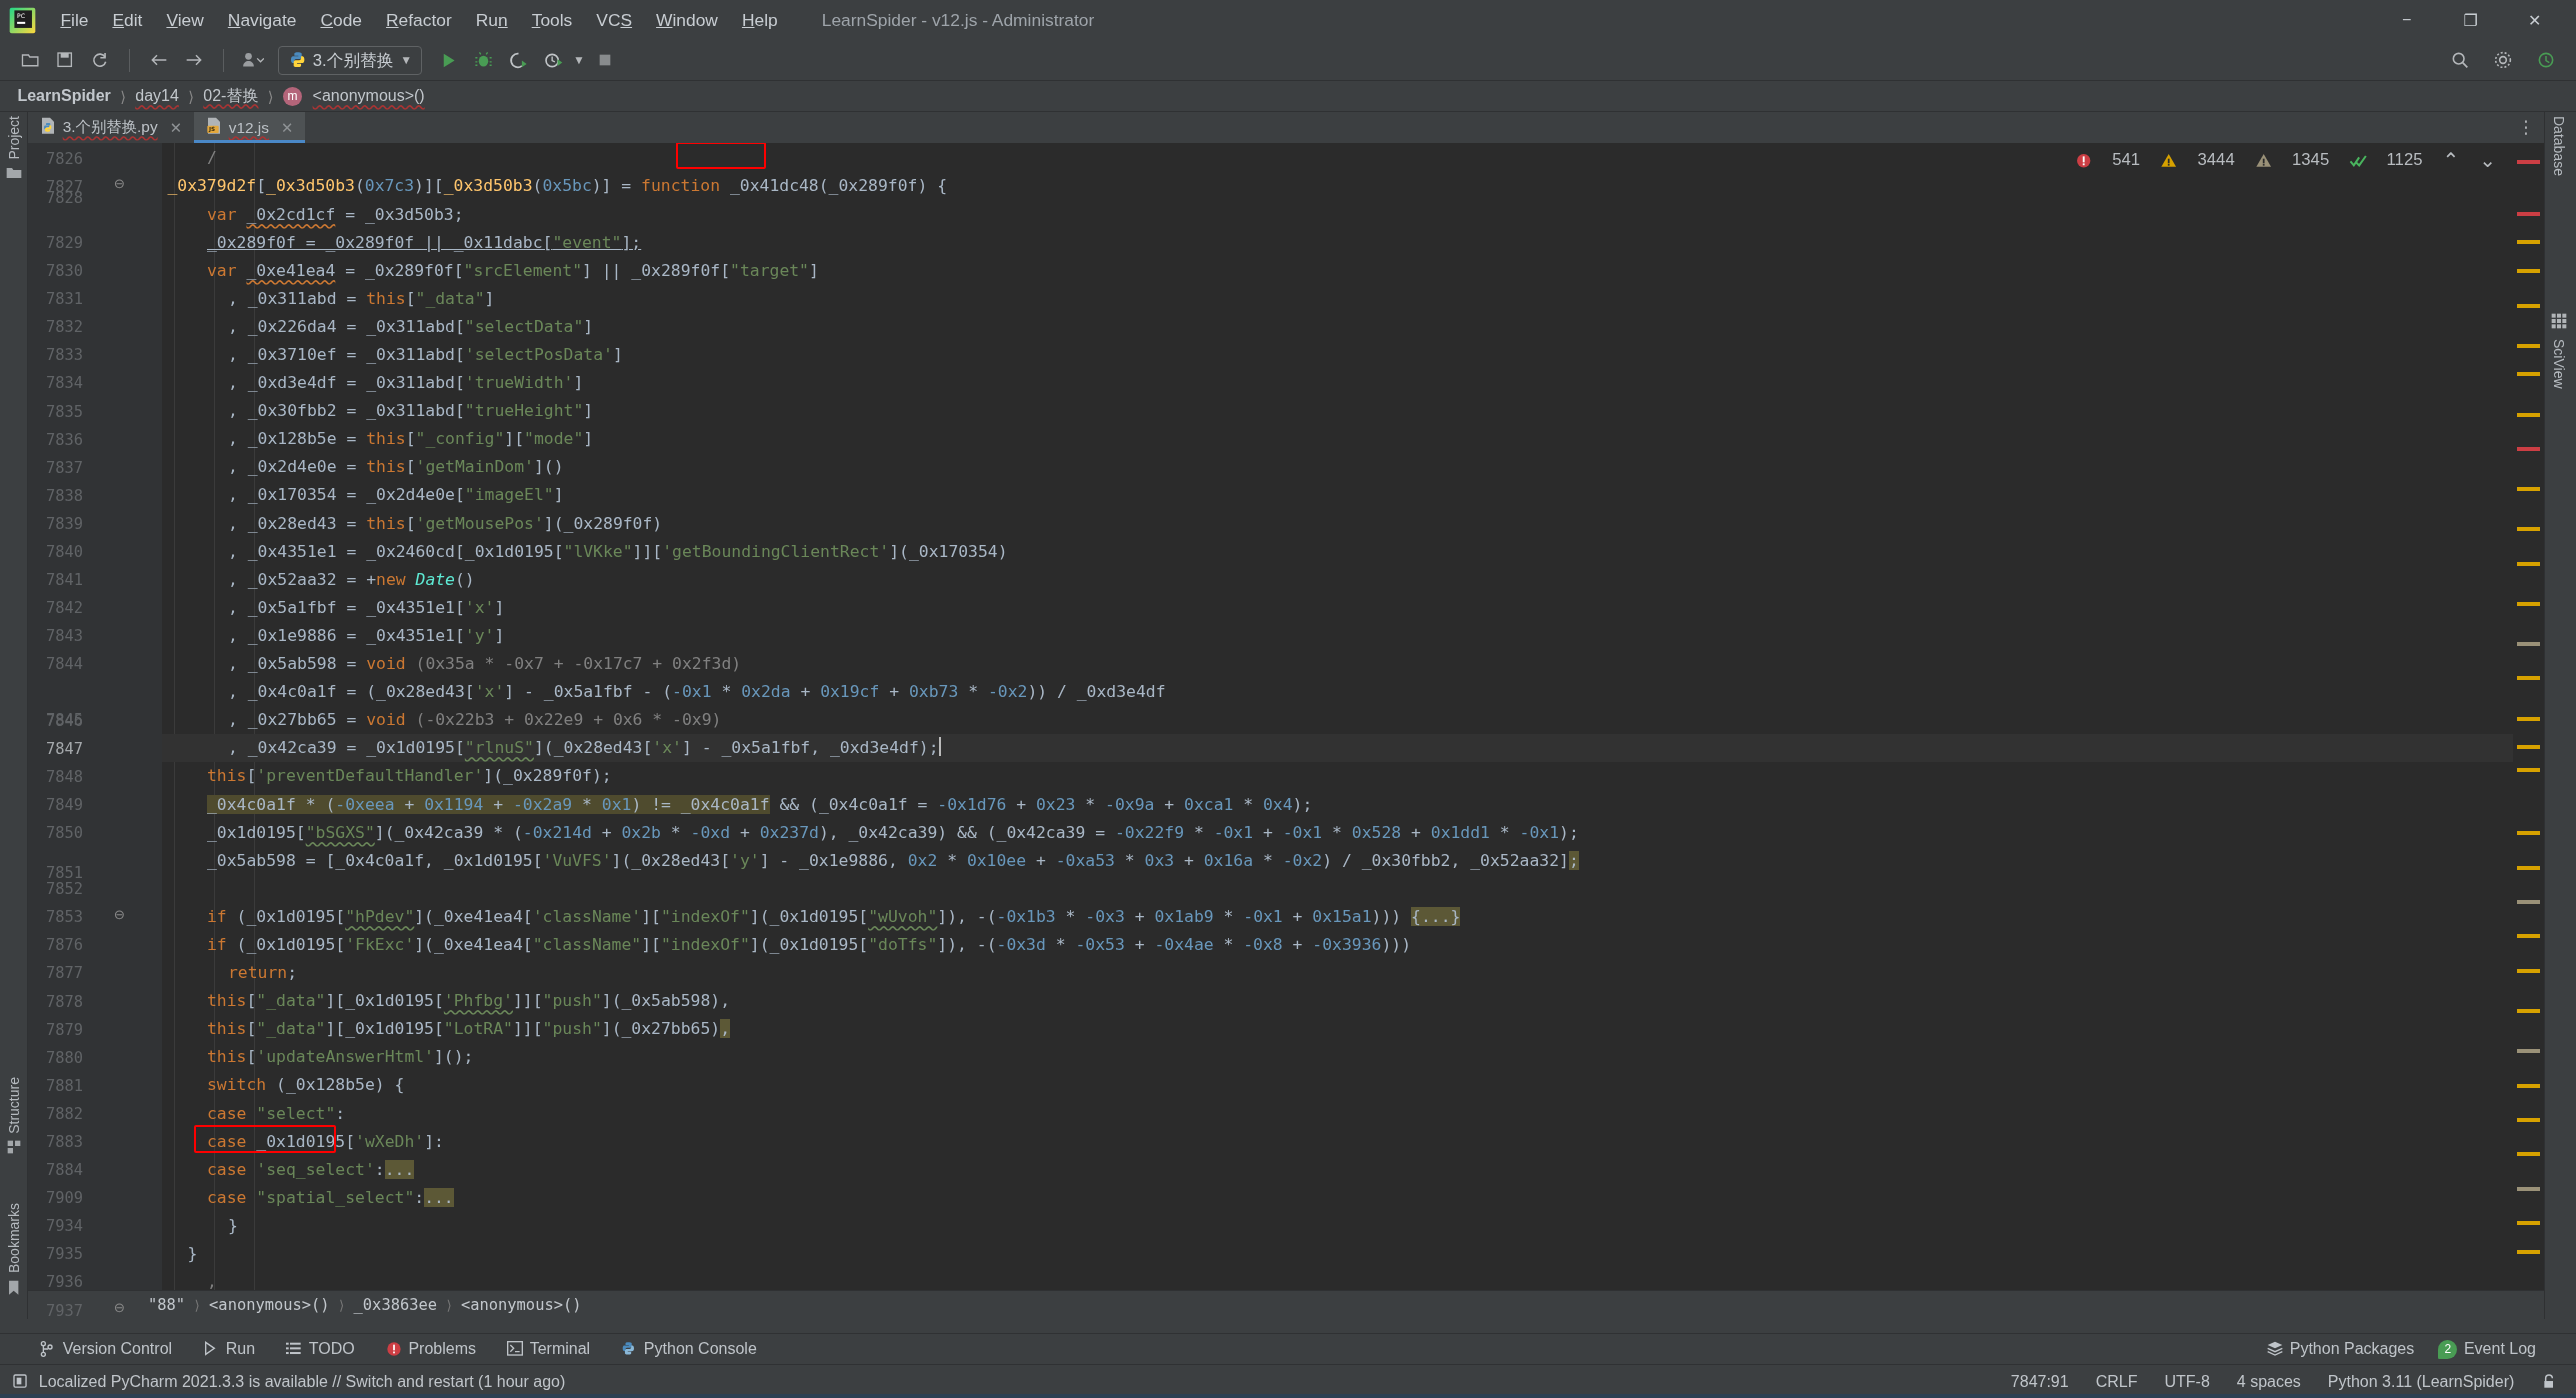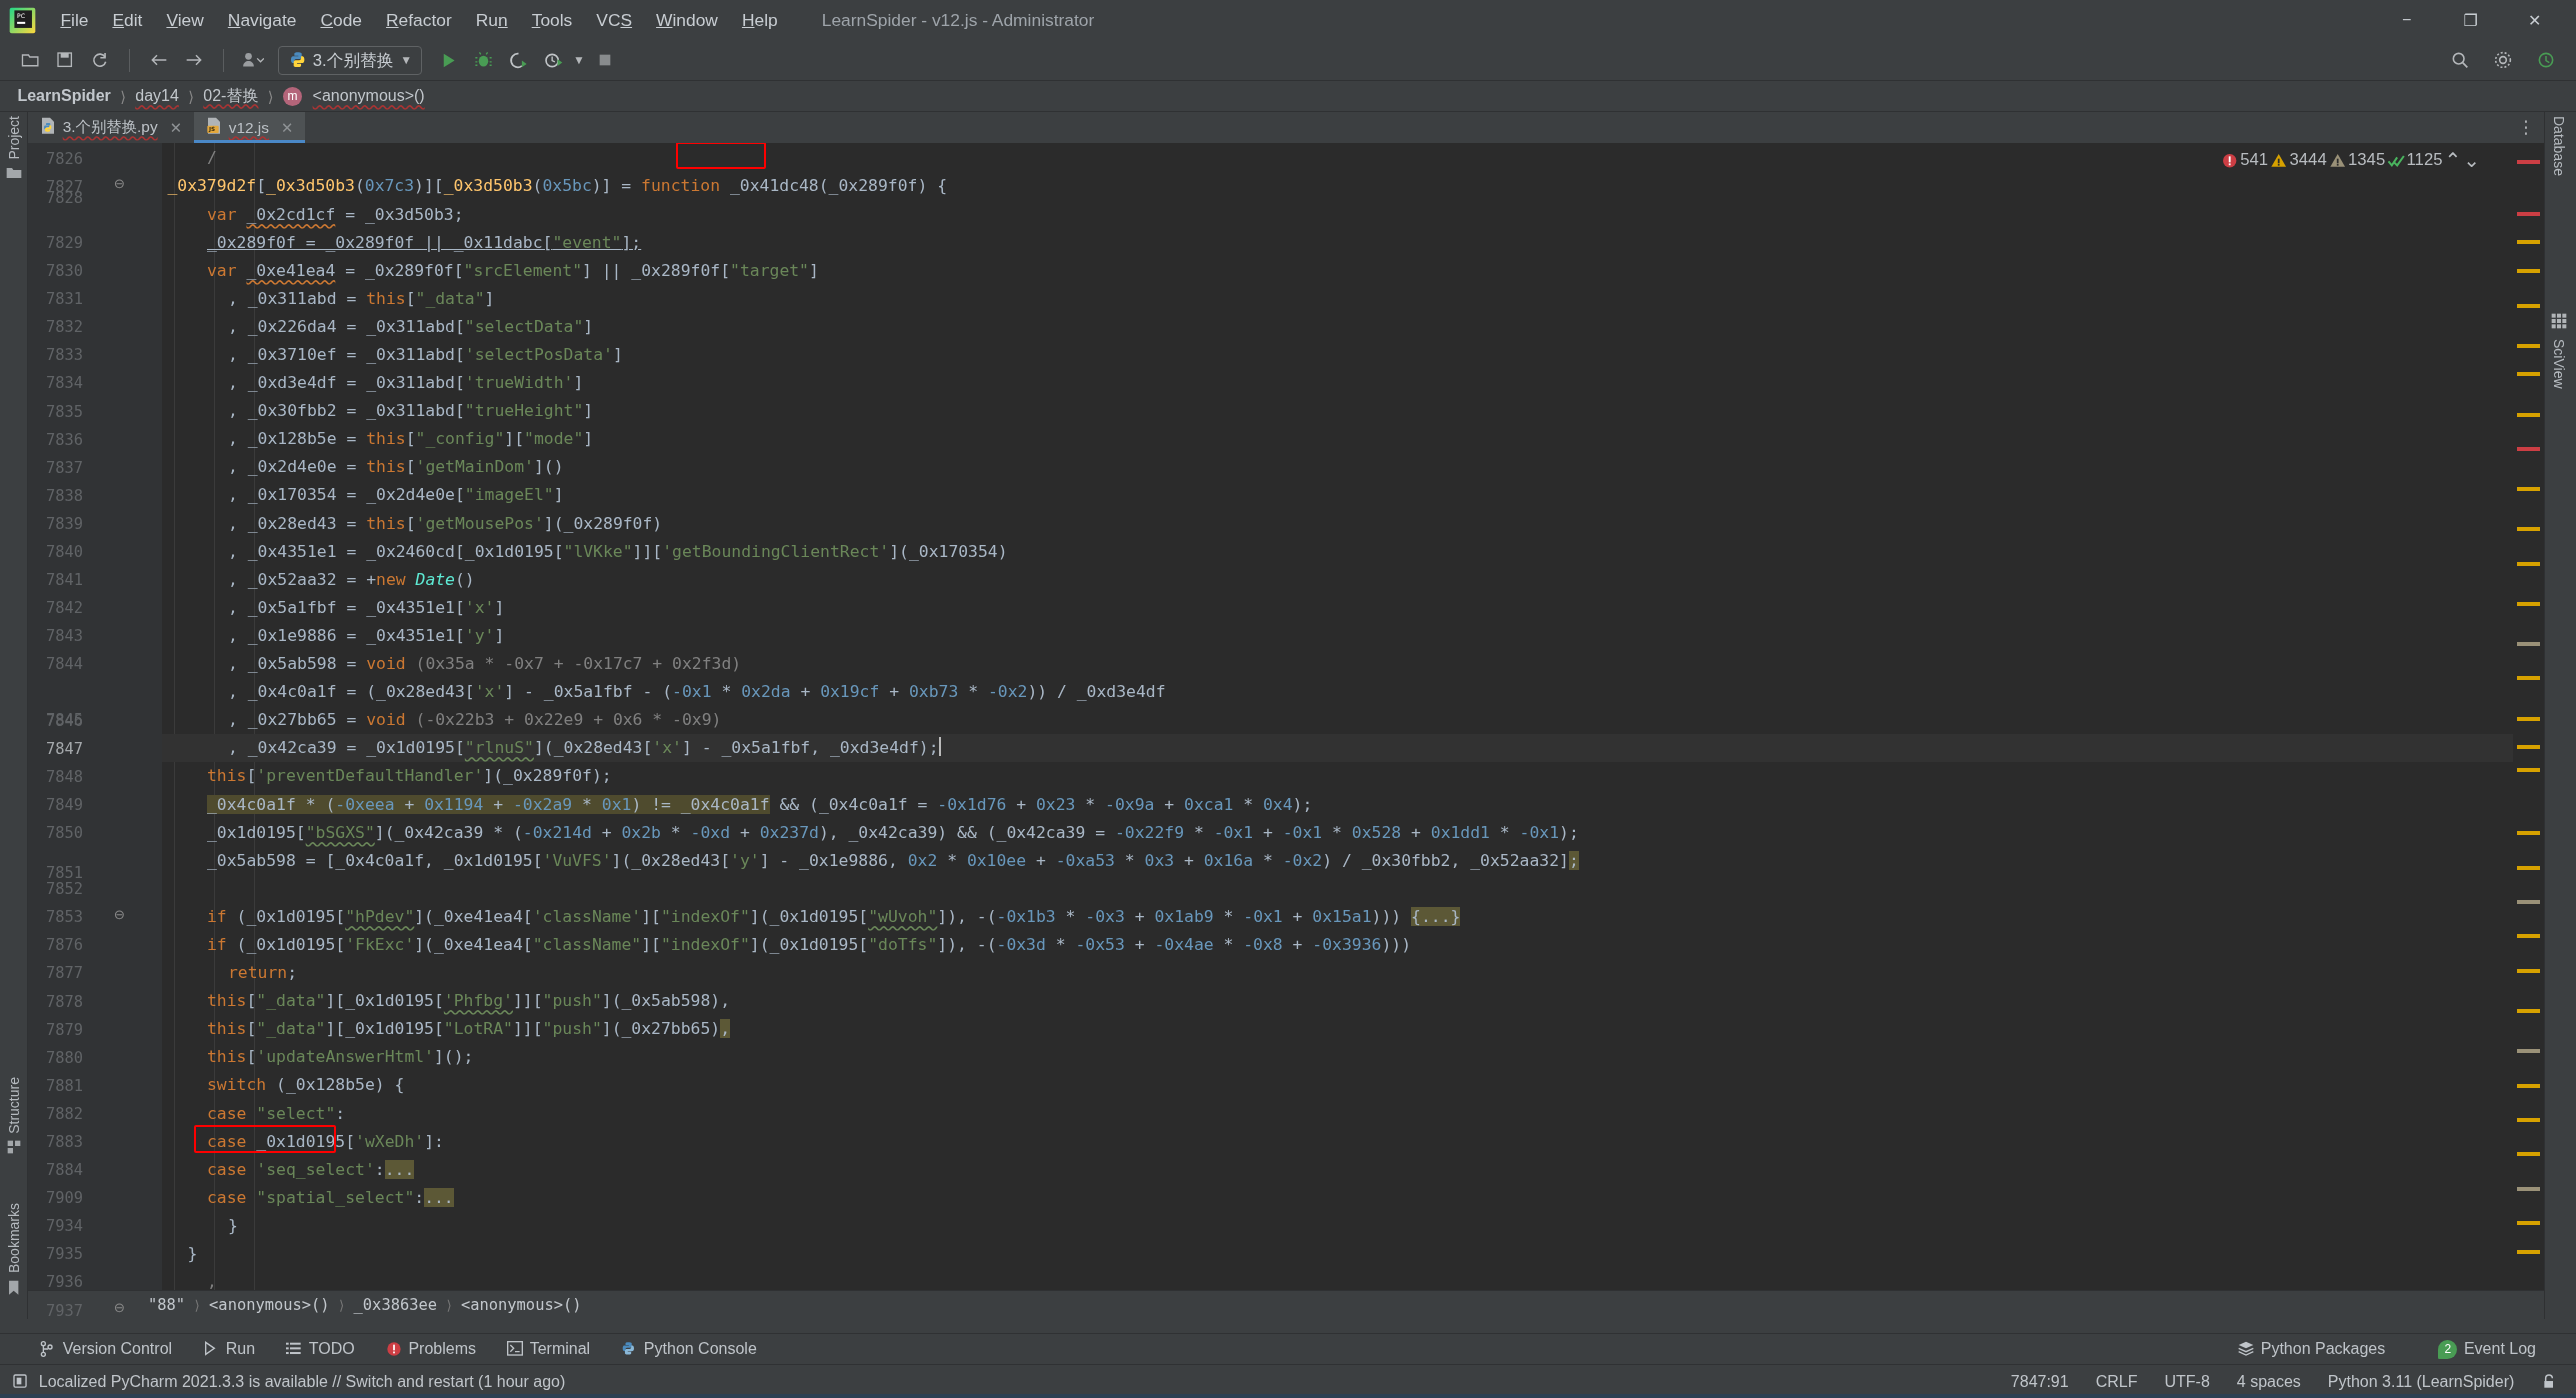--- a/index.html
+++ b/index.html
@@ -92,41 +92,41 @@
   .f{color:#ffc66d;} .c{color:#808080;} .w{color:#a9b7c6;}
   .it{font-style:italic;}
   .sq2{ text-decoration: underline wavy #6a8759; text-underline-offset:2.7px;}
   .sqo{ text-decoration: underline wavy #cc7832; text-underline-offset:2.7px;}
   .hl{ background:#4f4b2e; }
   .hl2{ background:#5c5836; }
   .caretbar{ display:inline-block; width:2px; height:19px; background:#bbb; vertical-align:-3.3px;}
   .redbox{ position:absolute; border:2.7px solid #ff0000; border-radius:2px; pointer-events:none;}
 
   
-  .insp{ position:absolute; top:5.4px; right:64px; display:flex; align-items:center; gap:2px;
+  .insp{ position:absolute; top:5.4px; right:48px; display:flex; align-items:center; gap:20px;
      color:#b8bcc0; font-size:16.7px; z-index:5;}
   .insp .ic{ width:17.4px; height:17.4px; display:inline-block;}
 
   
   .stripe{ width:31px; background:#2b2b2b; position:relative; flex:none;}
   .mk{ position:absolute; left:4px; width:23px; height:4px;}
 
   
   .botcrumb{ height:29px; background:#3c3f41; display:flex; align-items:center;
      padding:0 13.4px 0 120px; gap:4px; border-top:0.7px solid #2f3133;}
   .botcrumb .cb{ color:#c2c7cc; font-size:15.4px; font-family:"DejaVu Sans Mono", monospace;}
   .botcrumb .sep{ color:#777; font-size:13.4px; padding:0 5.4px;}
 
   
   .toolbar-bottom{ position:absolute; left:0; right:0; bottom:35px; height:31px;
      background:#3c3f41; display:flex; align-items:center; padding:0 40px; gap:31px;
      border-top:0.7px solid #2f3133;}
   .tw{ display:flex; align-items:center; gap:6.7px; color:#bfc4c9; font-size:16px;}
   .tw .dot{ width:16px; height:16px; }
-  .tw-right{ margin-left:auto; display:flex; align-items:center; gap:53px;}
+  .tw-right{ margin-left:auto; display:flex; align-items:center; gap:24px;}
   .greenbadge{ width:19px;height:19px;border-radius:50% 50% 50% 1.3px;background:#499c54;color:#fff;
      font-size:12px;display:flex;align-items:center;justify-content:center;}
 
   
   .status{ position:absolute; left:0; right:0; bottom:0; height:35px; background:#3c3f41;
      display:flex; align-items:center; padding:0 12px; gap:9.4px; border-top:0.7px solid #2f3133;}
   .status .txt{ color:#c0c5ca; font-size:16px;}
   .status-right{ margin-left:auto; display:flex; align-items:center; gap:27px; padding-right:6.7px;}
 
   .blueline{ position:absolute; left:0; right:0; bottom:0; height:5.4px; background:#2d4052;}

